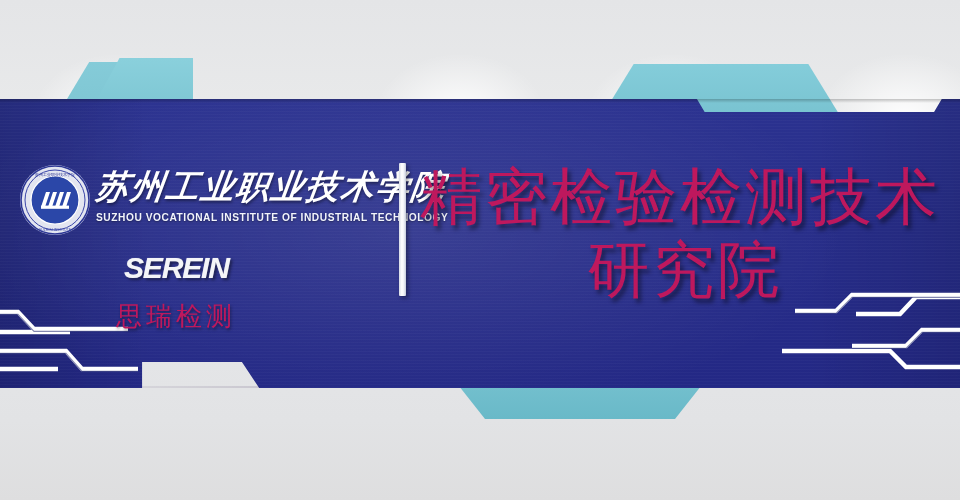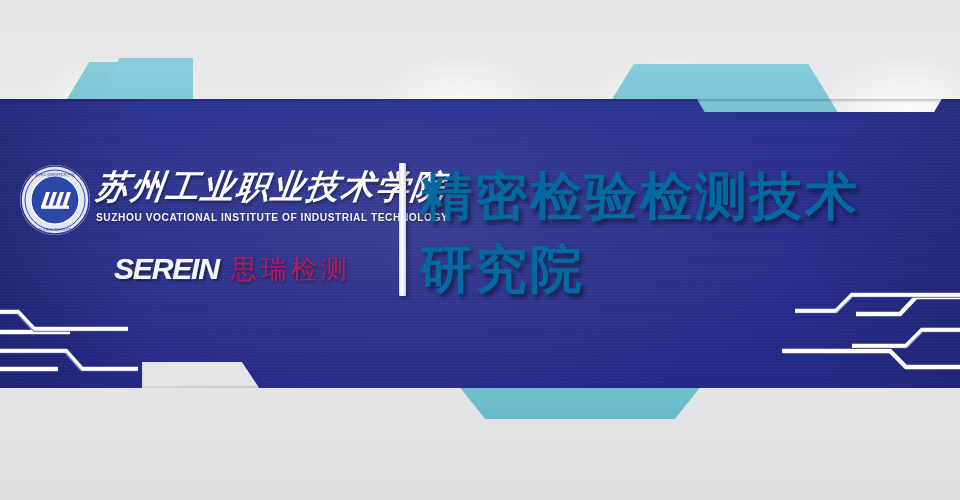--- a/index.html
+++ b/index.html
@@ -111,21 +111,21 @@
     font-weight:700;
     color:#f2f4fb;
     letter-spacing:.55px;
     white-space:nowrap;
     text-shadow:0 1px 2px rgba(0,0,0,.4);
   }
 
   
   .serein{
     position:absolute;left:116px;top:252px;
-    display:flex;align-items:center;gap:14px;
+    display:flex;align-items:center;gap:14px;flex-direction:column;
   }
   .serein-en{
     font-family:"Liberation Sans","DejaVu Sans",sans-serif;
     font-size:29px;font-weight:700;font-style:italic;
     letter-spacing:-1.2px;
     color:#f4f5f8;
     text-shadow:2px 2px 3px rgba(0,0,0,.45), 0 0 1px rgba(255,255,255,.6);
     transform:scaleX(1.04);
   }
   .serein-cn{
@@ -141,28 +141,28 @@
     position:absolute;left:399px;top:163px;width:7px;height:133px;
     background:linear-gradient(90deg,#d6dae6 0%,#ffffff 40%,#f0f2f7 70%,#c3c9d8 100%);
     border-radius:1px;
     box-shadow:2px 2px 4px rgba(0,0,0,.38);
   }
 
   
   .title{
     position:absolute;left:420px;top:160px;width:530px;
     font-family:"DejaVu Sans","Liberation Sans",sans-serif;
-    font-size:52px;
-    font-weight:700;
+    font-size:62px;
+    font-weight:400;
     line-height:73px;
-    color:#0369a1;
+    color:#be185d;
     letter-spacing:3px;
     text-shadow:3px 4px 4px rgba(0,0,0,.45);
   }
-  .title .l2{display:block;}
+  .title .l2{display:block;text-align:center;}
 
   
   .traces{position:absolute;left:0;top:99px;width:960px;height:289px;pointer-events:none;}
 </style>
 </head>
 <body>
 
 <div class="stage">
 
   <div class="wall"></div>

